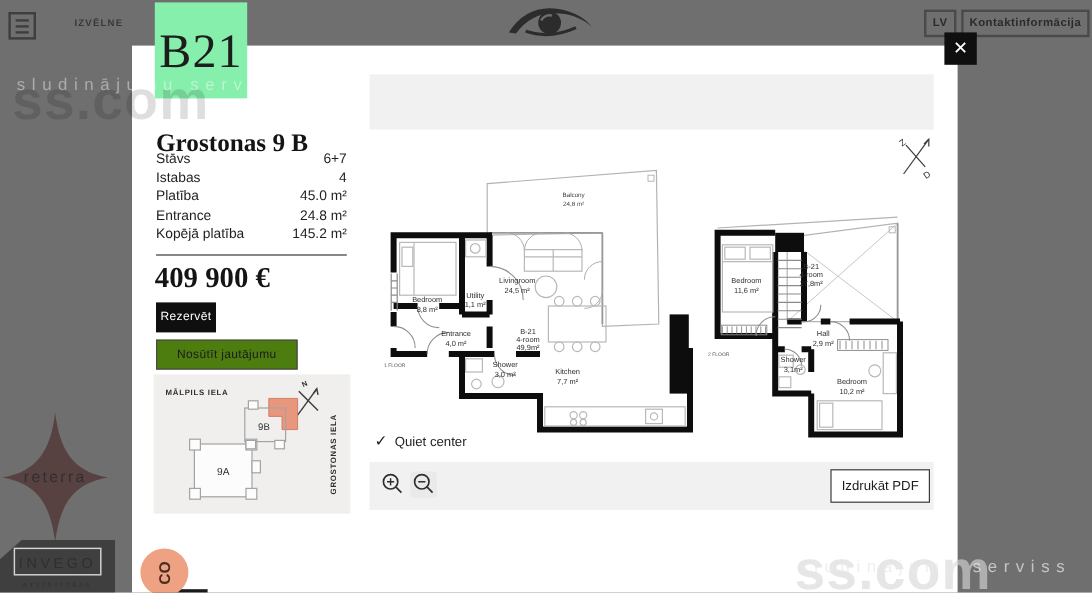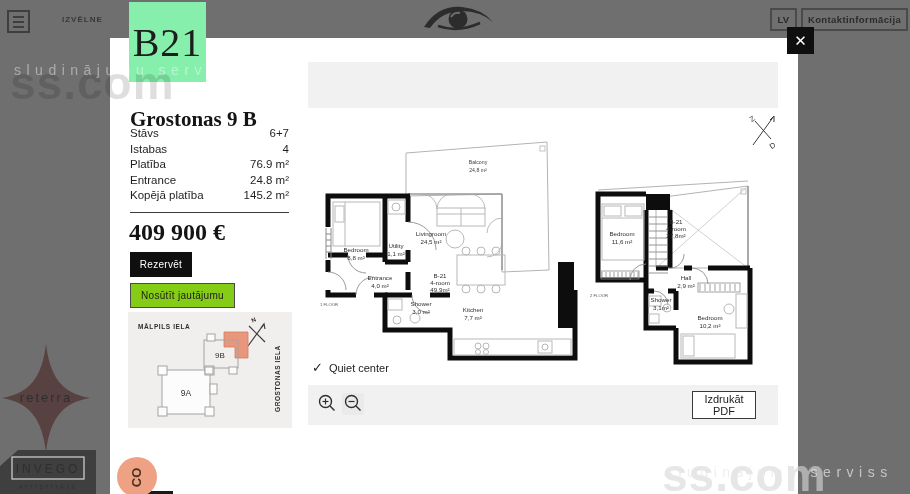--- a/index.html
+++ b/index.html
@@ -30,40 +30,40 @@
     color:#fff; font-size:15px; line-height:27px; text-align:center; z-index:7; cursor:pointer; border:none; }
 
   
   .title { position:absolute; left:20px; top:56px; font-family:"Liberation Serif",serif;
     font-size:21px; font-weight:bold; color:#141414;margin-top:13px; }
   .details { position:absolute; left:20px; top:88px; width:159px; }
   .drow { display:flex; justify-content:space-between; font-size:11.5px; color:#1e1e1e; line-height:15.5px; }
   .divider { position:absolute; left:20px; top:174px; width:159px; border-top:1.5px solid #3a3a3a; }
   .price { position:absolute; left:19px; top:181px; font-family:"Liberation Serif",serif;
     font-size:24px; font-weight:600; color:#141414; }
-  .btn-reserve { position:absolute; left:20px; top:214px; width:62px; height:25px; background:#0f0f0f;
+  .btn-reserve { position:absolute; left:20px; top:214px; width:50px; height:25px; background:#0f0f0f;
     color:#fff; font-size:10px; letter-spacing:.3px; border:none; cursor:pointer; font-family:"Liberation Sans",sans-serif; }
-  .btn-ask { position:absolute; left:20px; top:245px; width:105px; height:25px; background:#84cc16;
+  .btn-ask { position:absolute; left:20px; top:245px; width:118px; height:25px; background:#4d7c0f;
     color:#1c1c1c; font-size:10px; letter-spacing:.3px; border:1.5px solid #4a4a4a; cursor:pointer;
     font-family:"Liberation Sans",sans-serif;text-align:center; }
   .map-box { position:absolute; left:18px; top:274px; width:164px; height:116px; background:#f1efee; }
 
   
   .band { position:absolute; left:198px; width:470px; background:#f1f1f1; }
   .band-top { top:24px; height:46px; }
   .band-bottom { top:347px; height:40px; }
   .plan1 { position:absolute; left:208px; top:84px; }
   .plan2 { position:absolute; left:478px; top:138px; }
   .plan-compass { position:absolute; left:638px; top:70px; }
   .quiet { position:absolute; left:202px; top:322px; font-size:11px; color:#222; }
   .quiet .check { font-size:13px; margin-right:6px; }
   .zoombtn { position:absolute; top:355px; width:22px; height:22px; background:transparent; border:none; cursor:pointer; padding:0; }
   .zoom-in { left:206px; }
   .zoom-out { left:232px; background:#eaeaea; border-radius:3px; }
-  .btn-pdf { position:absolute; left:582px; top:353px; width:64px; height:28px; background:#fff;
+  .btn-pdf { position:absolute; left:582px; top:353px; width:83px; height:28px; background:#fff;
     border:1.5px solid #3a3a3a; font-size:11px; color:#1c1c1c; cursor:pointer; font-family:"Liberation Sans",sans-serif; }
 
   
   svg text { font-family:"Liberation Sans",sans-serif; fill:#2f2f2f; }
   .rl { font-size:6.2px; text-anchor:middle; }
   .rl-s { font-size:5.2px; text-anchor:middle; fill:#444; }
   .fl { font-size:4.2px; fill:#555; }
 
   
   .wm { position:absolute; pointer-events:none; z-index:9; font-weight:bold; }
@@ -113,21 +113,21 @@
       <div class="drow">
         <span>Stāvs</span>
         <span>6+7</span>
       </div>
       <div class="drow">
         <span>Istabas</span>
         <span>4</span>
       </div>
       <div class="drow">
         <span>Platība</span>
-        <span>76.9 m²</span>
+        <span>45.0 m²</span>
       </div>
       <div class="drow">
         <span>Entrance</span>
         <span>24.8 m²</span>
       </div>
       <div class="drow">
         <span>Kopējā platība</span>
         <span>145.2 m²</span>
       </div>
     </div>

